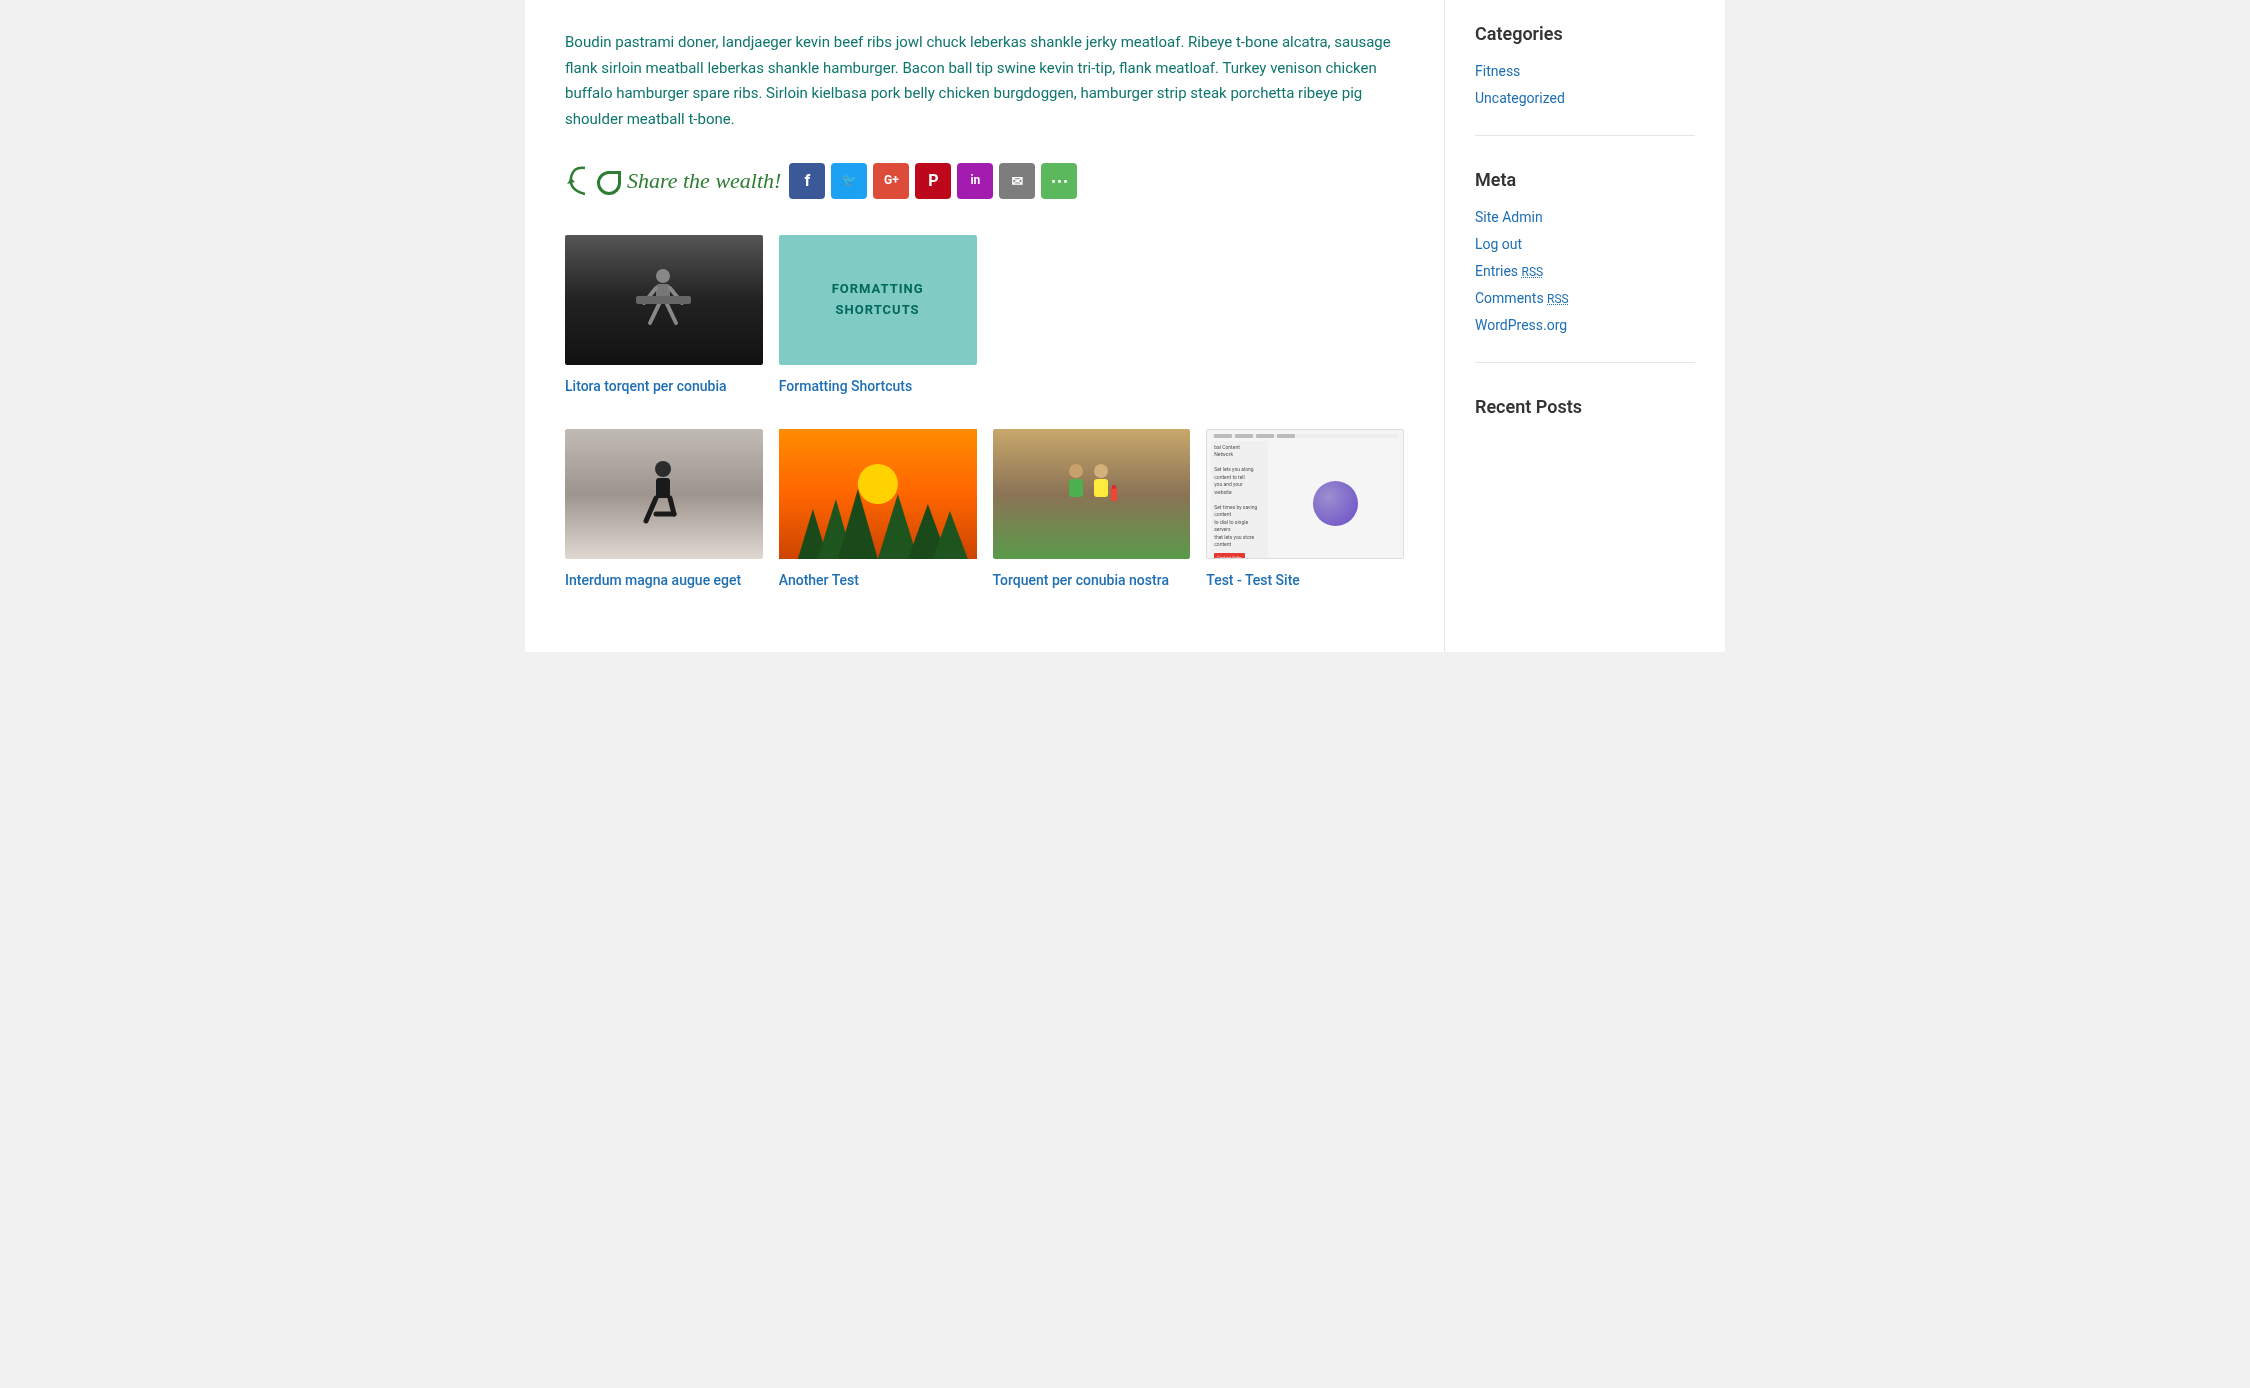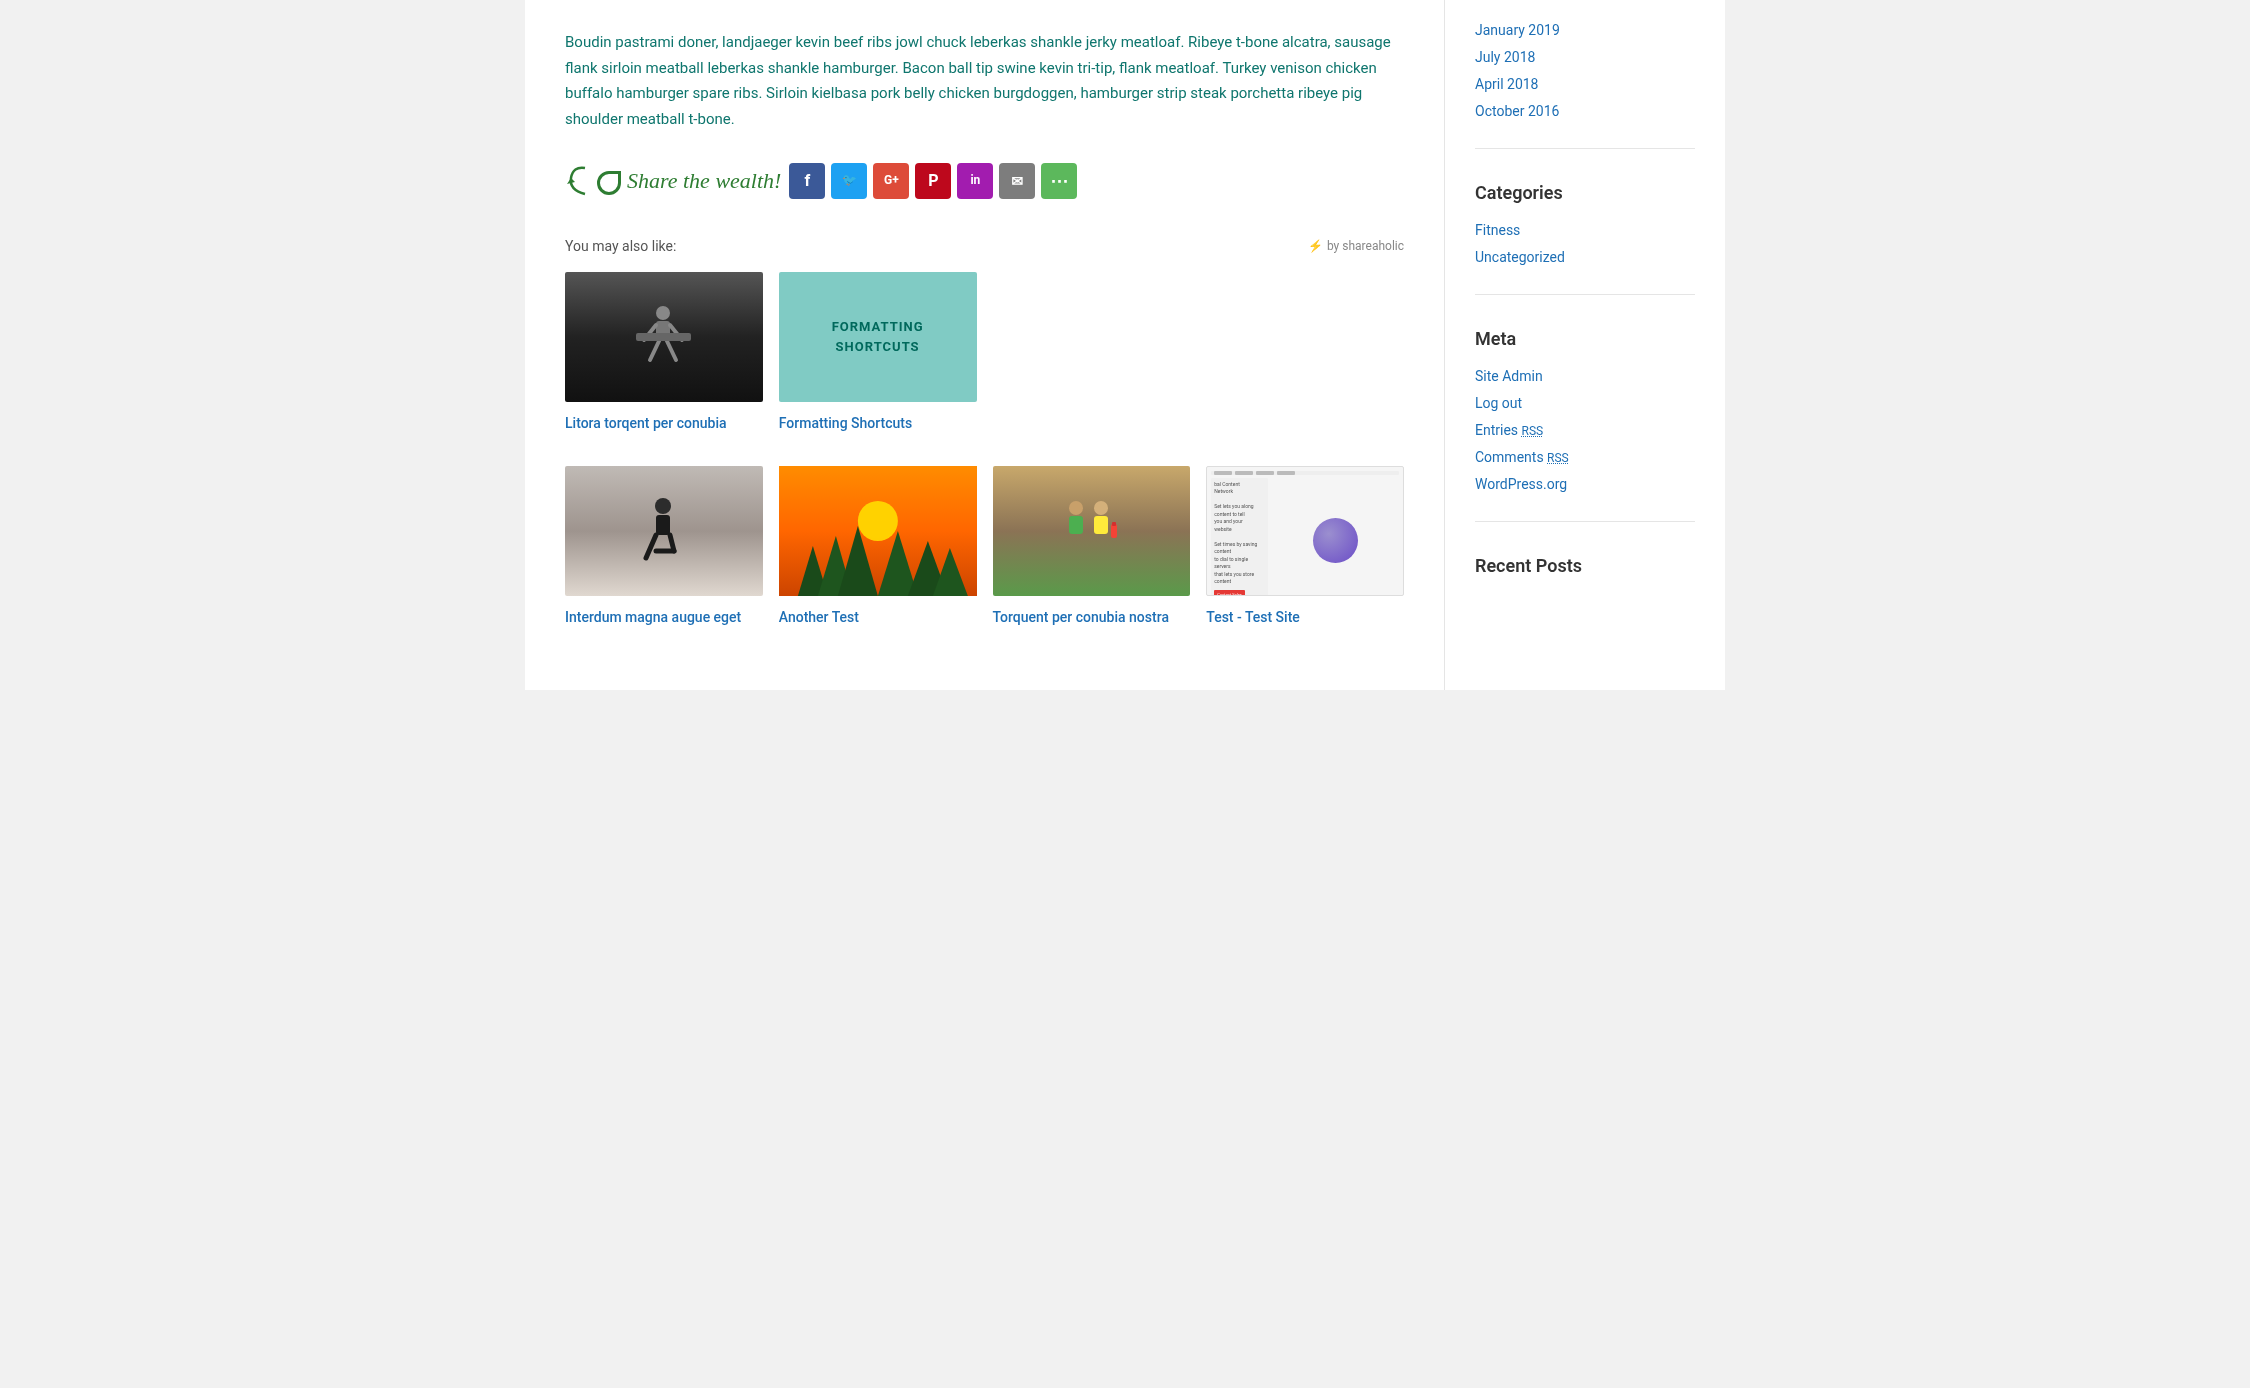--- a/index.html
+++ b/index.html
@@ -304,27 +304,20 @@
           <a class="share-btn email" href="#" title="Email">
             <span style="font-size:14px;">✉</span>
           </a>
           <a class="share-btn more" href="#" title="More">
             <span style="font-size:18px;line-height:1;">⋯</span>
           </a>
         </div>
       </div>
     </div>
 
-    <div class="also-like-header">
-      <span class="also-like-label">You may also like:</span>
-      <span class="shareaholic-credit">
-        <span class="lightning">⚡</span>
-        <span>by shareaholic</span>
-      </span>
-    </div>
 
     <div class="related-grid">
 
 
       <div class="related-item">
         <div class="related-item-img gym-squat">
           <svg width="55" height="65" viewBox="0 0 55 65">
             <circle cx="27" cy="8" r="7" fill="#888"></circle>
             <rect x="20" y="16" width="14" height="18" rx="3" fill="#777"></rect>
             <line x1="20" y1="20" x2="8" y2="35" stroke="#888" stroke-width="4" stroke-linecap="round"></line>
@@ -426,26 +419,20 @@
             </div>
           </div>
         </div>
         <a class="related-item-title" href="#">Test - Test Site</a>
       </div>
     </div>
   </div>
 
   <div class="sidebar">
 
-    <div class="sidebar-section">
-      <a class="sidebar-link" href="#">January 2019</a>
-      <a class="sidebar-link" href="#">July 2018</a>
-      <a class="sidebar-link" href="#">April 2018</a>
-      <a class="sidebar-link" href="#">October 2016</a>
-    </div>
 
     <div class="sidebar-section">
       <h3 class="sidebar-heading">Categories</h3>
       <a class="sidebar-link" href="#">Fitness</a>
       <a class="sidebar-link" href="#">Uncategorized</a>
     </div>
 
     <div class="sidebar-section">
       <h3 class="sidebar-heading">Meta</h3>
       <a class="sidebar-link" href="#">Site Admin</a>

